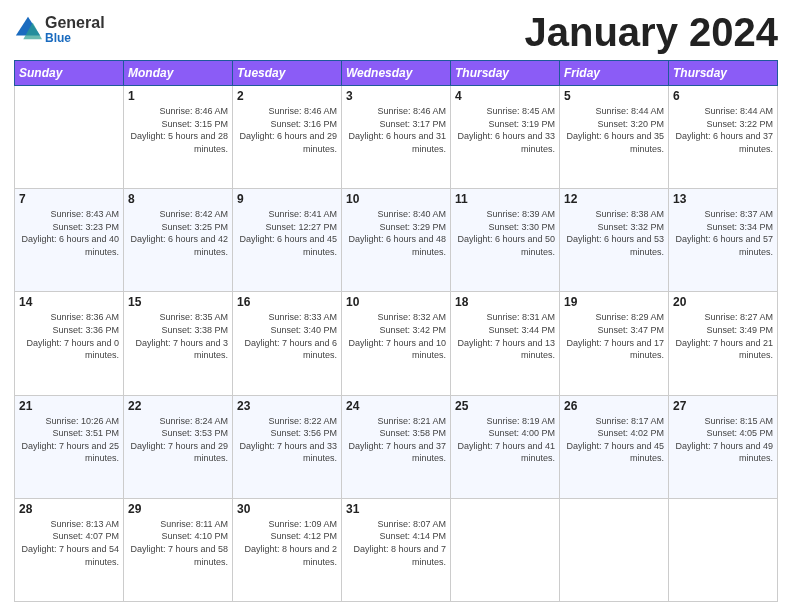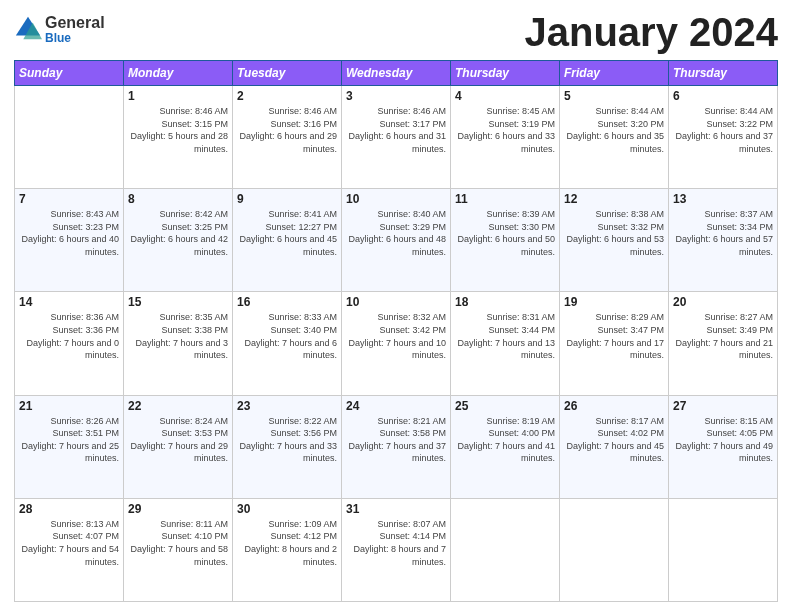--- a/index.html
+++ b/index.html
@@ -310,21 +310,21 @@
               <div>Sunrise: 8:27 AM</div>
               <div>Sunset: 3:49 PM</div>
               <div>Daylight: 7 hours and 21 minutes.</div>
             </div>
           </td>
         </tr>
         <tr>
           <td>
             <span class="day-num">21</span>
             <div class="day-detail">
-              <div>Sunrise: 8:26 AM</div>
+              <div>Sunrise: 10:26 AM</div>
               <div>Sunset: 3:51 PM</div>
               <div>Daylight: 7 hours and 25 minutes.</div>
             </div>
           </td>
           <td>
             <span class="day-num">22</span>
             <div class="day-detail">
               <div>Sunrise: 8:24 AM</div>
               <div>Sunset: 3:53 PM</div>
               <div>Daylight: 7 hours and 29 minutes.</div>

